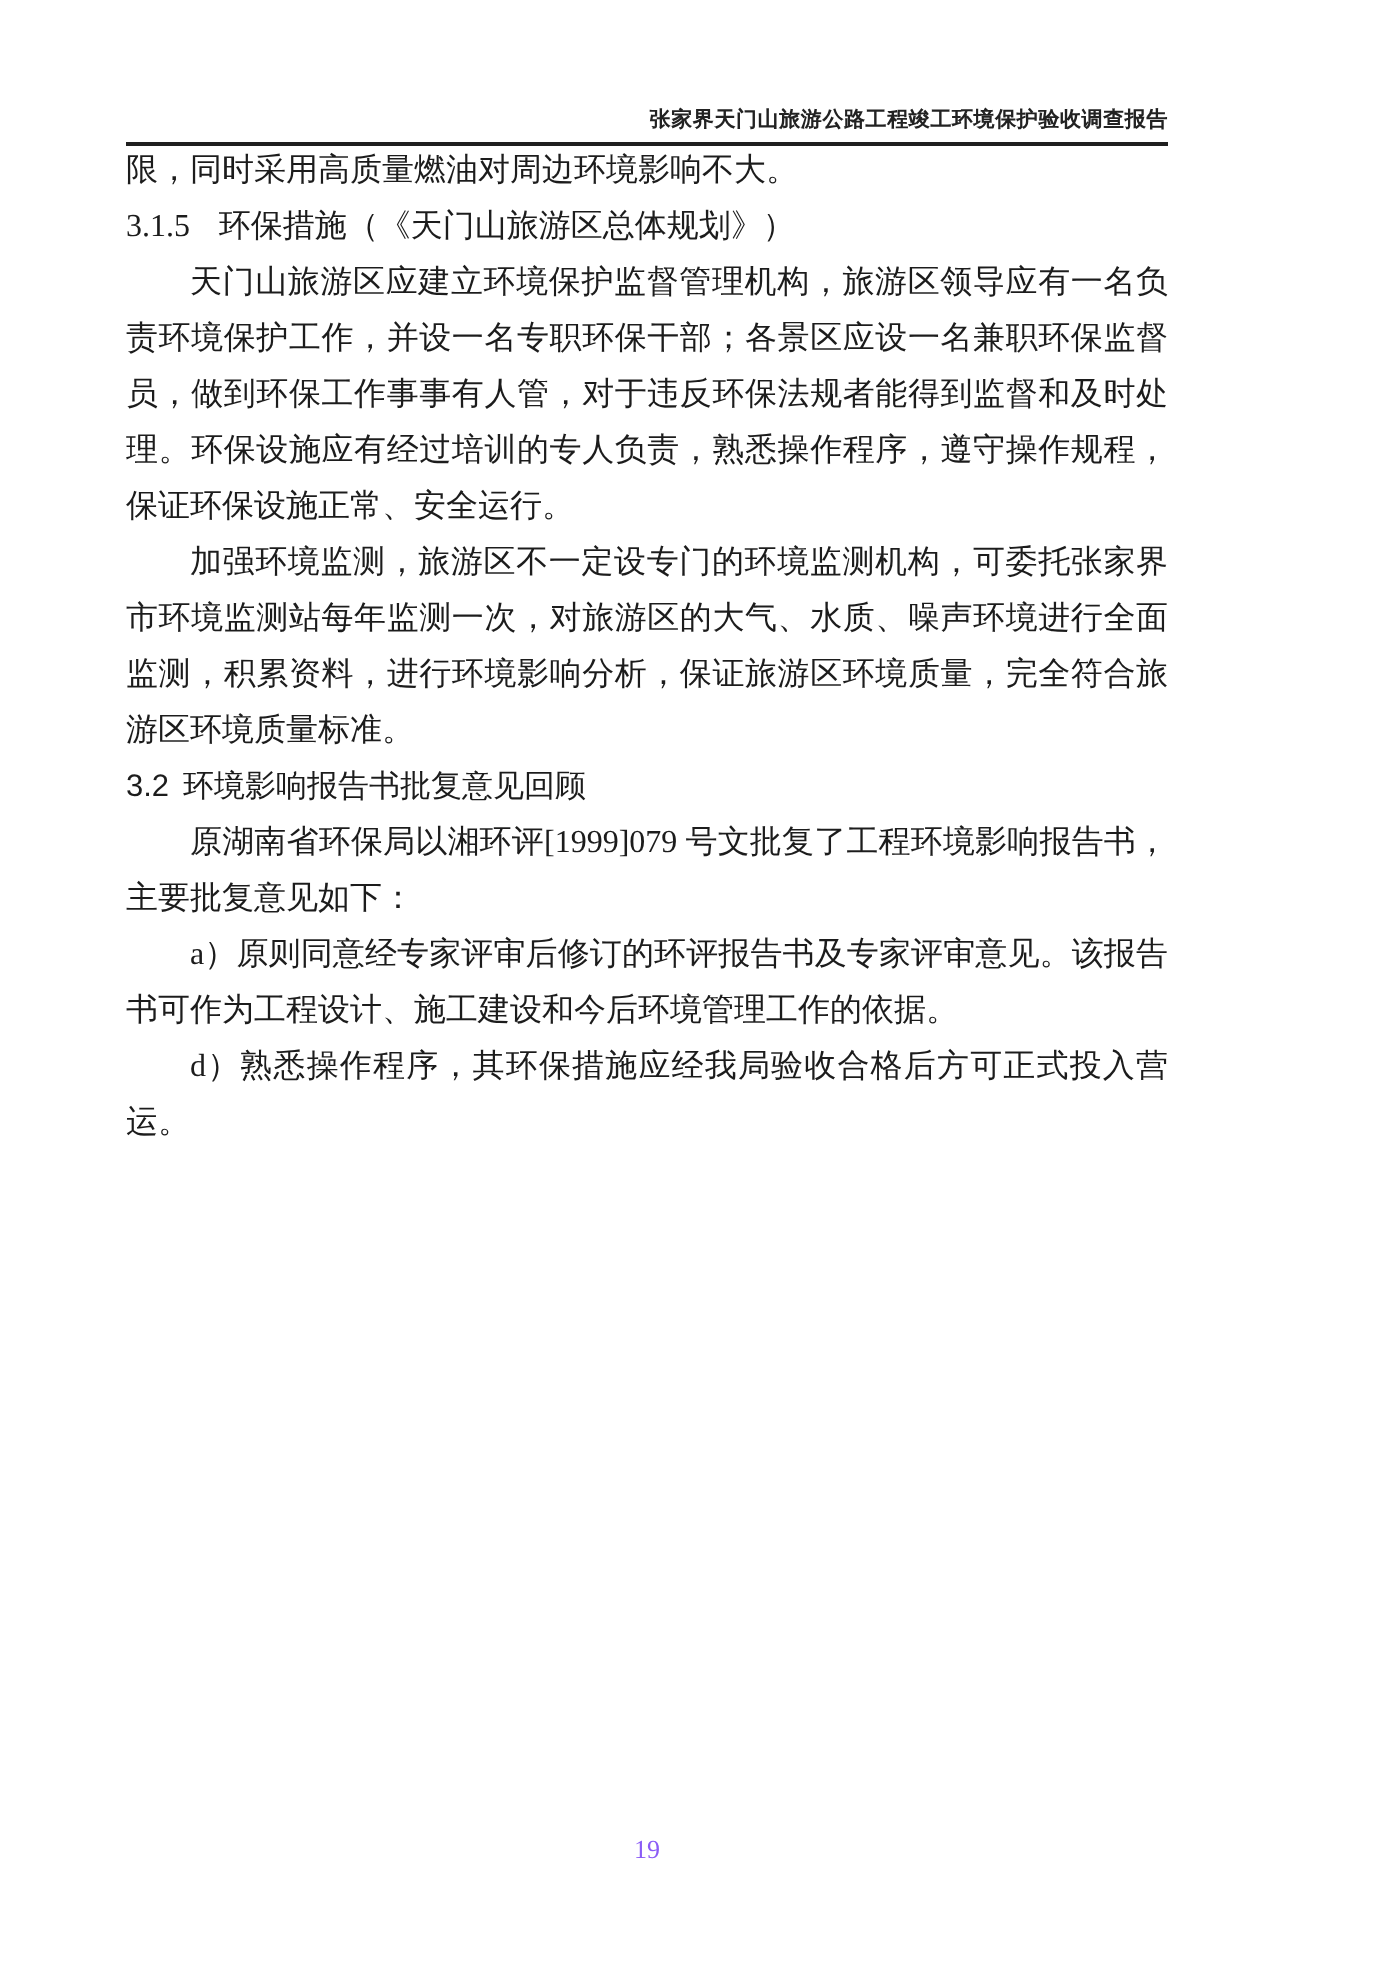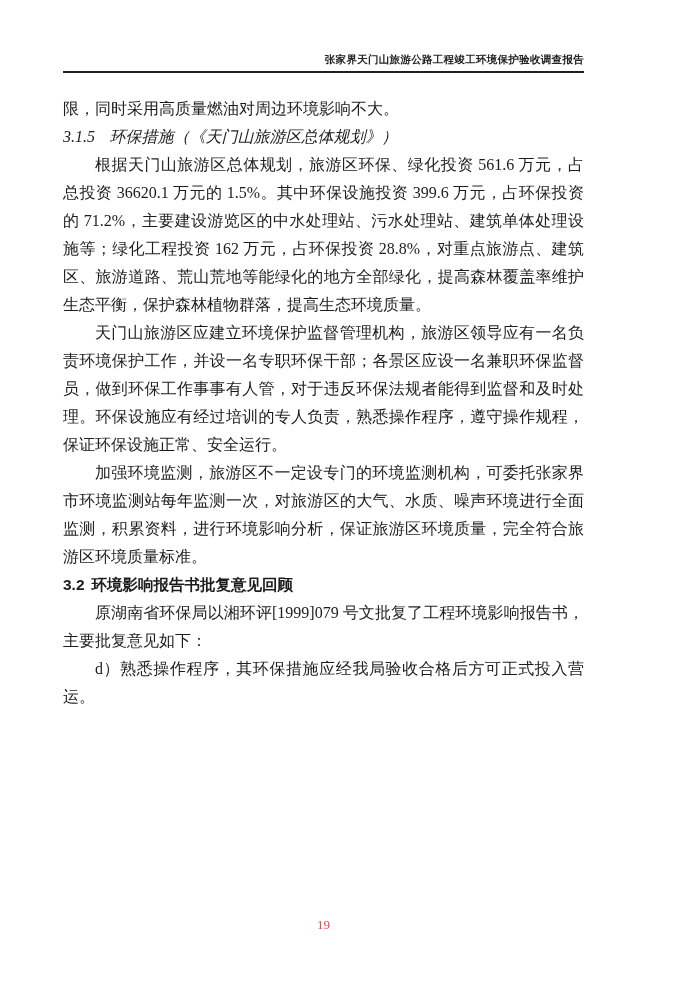--- a/index.html
+++ b/index.html
@@ -30,21 +30,21 @@
     font-size: 10.5px;
     font-weight: 600;
     letter-spacing: 0.3px;
     color: #222222;
     white-space: nowrap;
   }
   .page-body {
     position: absolute;
     left: 63px;
     right: 63px;
-    top: 95px;
+    top: 72px;
   }
   .page-body p,
   .page-body h3 {
     margin: 0;
     padding: 0;
     font-size: 16px;
     line-height: 28px;
     font-weight: normal;
   }
   p.para {
@@ -52,73 +52,72 @@
     text-justify: inter-ideograph;
     text-indent: 2em;
     word-break: break-all;
   }
   p.no-indent {
     text-indent: 0;
     text-align: left;
   }
   h3.heading-serif {
     font-family: "Liberation Serif", "DejaVu Serif", serif;
-    font-style: italic;
   }
   h3.heading-serif .h-num {
     margin-right: 0.9em;
   }
   h3.heading-bold {
     font-family: "Liberation Sans", "DejaVu Sans", sans-serif;
-    font-weight: bold;
+    font-weight: normal;
     font-size: 15.5px;
   }
   h3.heading-bold .h-num {
     margin-right: 0.45em;
   }
   .page-footer {
     position: absolute;
     left: 0;
     right: 0;
     top: 911px;
     text-align: center;
     font-size: 13px;
     line-height: 28px;
-    color: #ef4444;
+    color: #8b5cf6;
   }
 </style>
 </head>
 <body>
 
 <div class="page">
 
   <div class="page-header">
     <div class="header-title">张家界天门山旅游公路工程竣工环境保护验收调查报告</div>
   </div>
 
   <div class="page-body">
 
     <p class="para no-indent">限，同时采用高质量燃油对周边环境影响不大。</p>
 
     <h3 class="heading-serif">
       <span class="h-num">3.1.5</span><span class="h-title">环保措施（《天门山旅游区总体规划》）</span>
     </h3>
 
-    <p class="para">根据天门山旅游区总体规划，旅游区环保、绿化投资 561.6 万元，占总投资 36620.1 万元的 1.5%。其中环保设施投资 399.6 万元，占环保投资的 71.2%，主要建设游览区的中水处理站、污水处理站、建筑单体处理设施等；绿化工程投资 162 万元，占环保投资 28.8%，对重点旅游点、建筑区、旅游道路、荒山荒地等能绿化的地方全部绿化，提高森林覆盖率维护生态平衡，保护森林植物群落，提高生态环境质量。</p>
 
     <p class="para">天门山旅游区应建立环境保护监督管理机构，旅游区领导应有一名负责环境保护工作，并设一名专职环保干部；各景区应设一名兼职环保监督员，做到环保工作事事有人管，对于违反环保法规者能得到监督和及时处理。环保设施应有经过培训的专人负责，熟悉操作程序，遵守操作规程，保证环保设施正常、安全运行。</p>
 
     <p class="para">加强环境监测，旅游区不一定设专门的环境监测机构，可委托张家界市环境监测站每年监测一次，对旅游区的大气、水质、噪声环境进行全面监测，积累资料，进行环境影响分析，保证旅游区环境质量，完全符合旅游区环境质量标准。</p>
 
     <h3 class="heading-bold">
       <span class="h-num">3.2</span><span class="h-title">环境影响报告书批复意见回顾</span>
     </h3>
 
     <p class="para">原湖南省环保局以湘环评[1999]079 号文批复了工程环境影响报告书，主要批复意见如下：</p>
 
+    <p class="para">a）原则同意经专家评审后修订的环评报告书及专家评审意见。该报告书可作为工程设计、施工建设和今后环境管理工作的依据。</p>
 
 
 
     <p class="para">d）熟悉操作程序，其环保措施应经我局验收合格后方可正式投入营运。</p>
 
   </div>
 
   <div class="page-footer">
     <span>19</span>
   </div>

